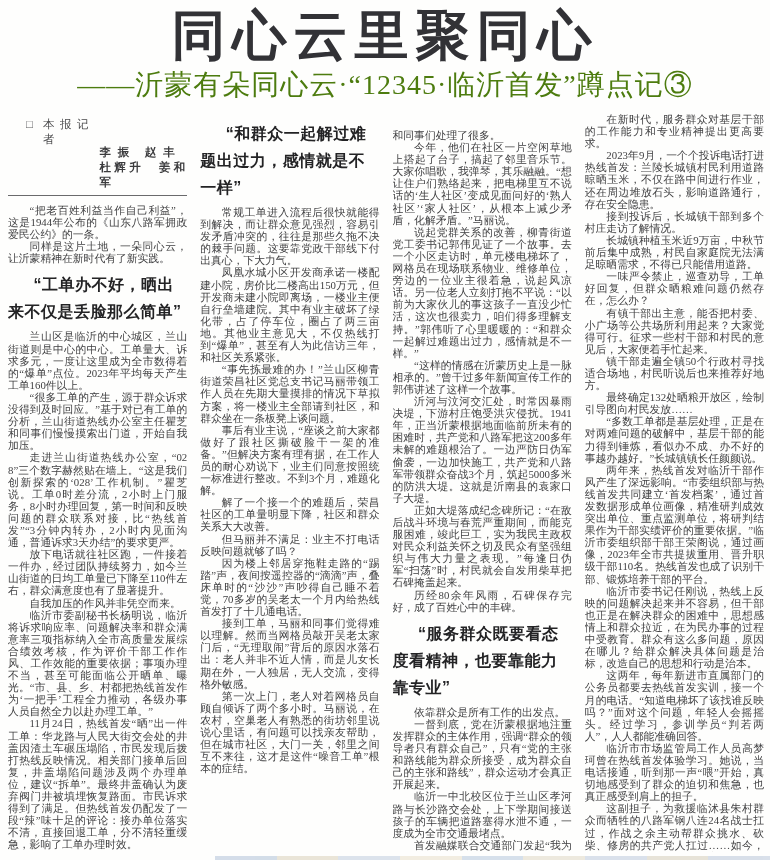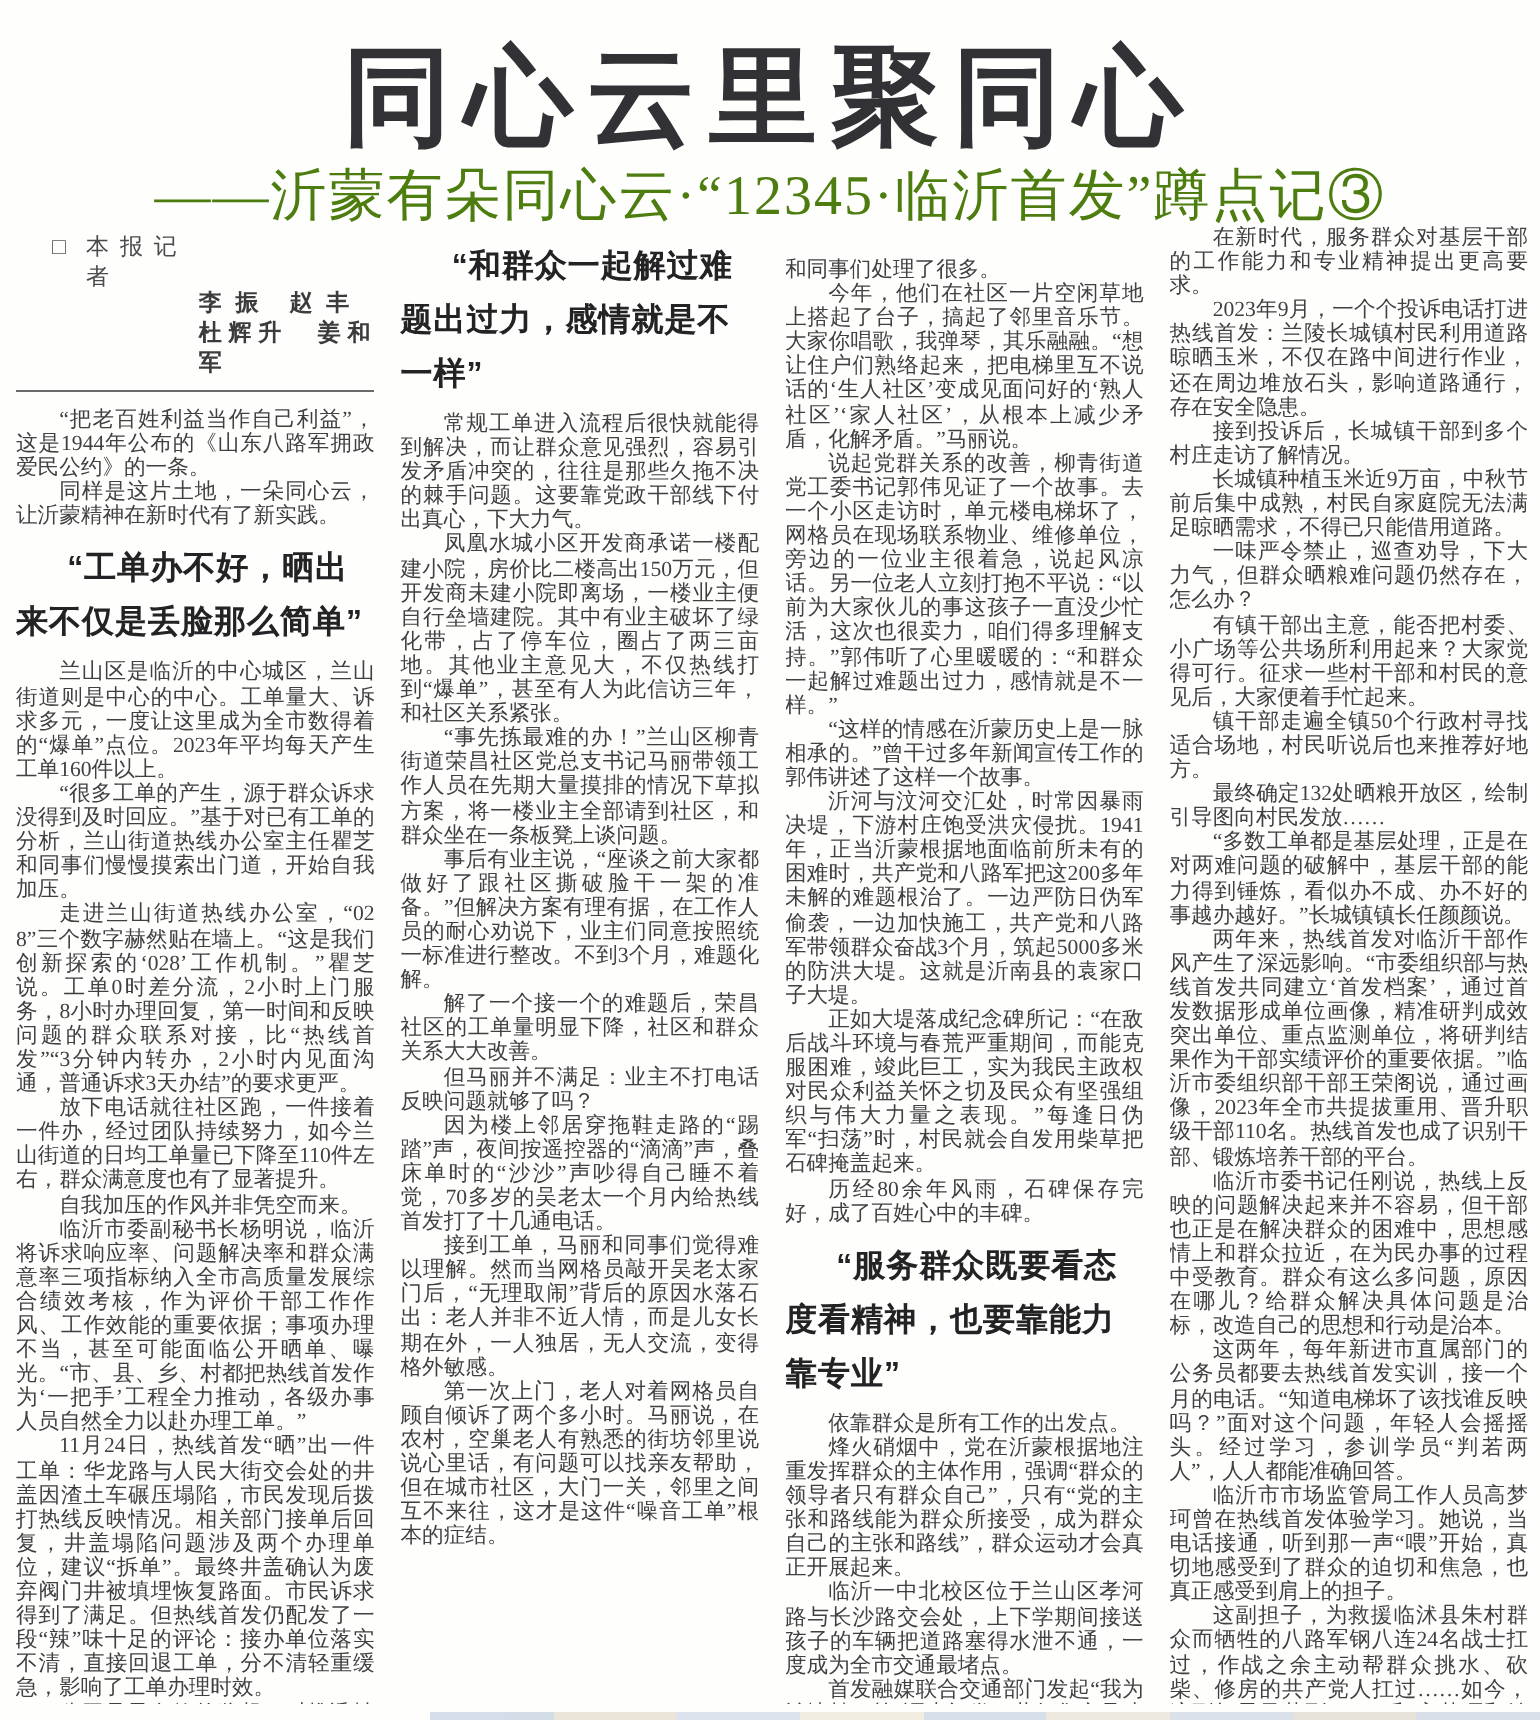--- a/index.html
+++ b/index.html
@@ -6,21 +6,21 @@
   body{
     width:770px;height:860px;
     background:#fefefd;
     position:relative;
     overflow:hidden;
     font-family:"Liberation Serif", serif;
     color:#3a3a3c;
   }
   .masthead{position:absolute;top:0;left:0;width:770px;text-align:center;}
   .headline{
-    margin:21px 0 0 0;
+    margin:7px 0 0 0;
     font-family:"Liberation Sans", sans-serif;
     font-weight:900;
     font-size:54px;
     line-height:56px;
     letter-spacing:7px;
     color:#323236;
   }
   .subheadline{
     margin:8px 0 0 0;
     font-family:"Liberation Serif", serif;
@@ -128,30 +128,30 @@
   <div class="col">
       <p class="p-cont">和同事们处理了很多。</p>
       <p class="p">今年，他们在社区一片空闲草地上搭起了台子，搞起了邻里音乐节。大家你唱歌，我弹琴，其乐融融。“想让住户们熟络起来，把电梯里互不说话的‘生人社区’变成见面问好的‘熟人社区’‘家人社区’，从根本上减少矛盾，化解矛盾。”马丽说。</p>
       <p class="p">说起党群关系的改善，柳青街道党工委书记郭伟见证了一个故事。去一个小区走访时，单元楼电梯坏了，网格员在现场联系物业、维修单位，旁边的一位业主很着急，说起风凉话。另一位老人立刻打抱不平说：“以前为大家伙儿的事这孩子一直没少忙活，这次也很卖力，咱们得多理解支持。”郭伟听了心里暖暖的：“和群众一起解过难题出过力，感情就是不一样。”</p>
       <p class="p">“这样的情感在沂蒙历史上是一脉相承的。”曾干过多年新闻宣传工作的郭伟讲述了这样一个故事。</p>
       <p class="p">沂河与汶河交汇处，时常因暴雨决堤，下游村庄饱受洪灾侵扰。1941年，正当沂蒙根据地面临前所未有的困难时，共产党和八路军把这200多年未解的难题根治了。一边严防日伪军偷袭，一边加快施工，共产党和八路军带领群众奋战3个月，筑起5000多米的防洪大堤。这就是沂南县的袁家口子大堤。</p>
       <p class="p">正如大堤落成纪念碑所记：“在敌后战斗环境与春荒严重期间，而能克服困难，竣此巨工，实为我民主政权对民众利益关怀之切及民众有坚强组织与伟大力量之表现。”每逢日伪军“扫荡”时，村民就会自发用柴草把石碑掩盖起来。</p>
       <p class="p">历经80余年风雨，石碑保存完好，成了百姓心中的丰碑。</p>
       <h2 class="heading">“服务群众既要看态度看精神，也要靠能力靠专业”</h2>
       <p class="p">依靠群众是所有工作的出发点。</p>
-      <p class="p">烽火硝烟中，党在沂蒙根据地注重发挥群众的主体作用，强调“群众的领导者只有群众自己”，只有“党的主张和路线能为群众所接受，成为群众自己的主张和路线”，群众运动才会真正开展起来。</p>
+      <p class="p">一督到底，党在沂蒙根据地注重发挥群众的主体作用，强调“群众的领导者只有群众自己”，只有“党的主张和路线能为群众所接受，成为群众自己的主张和路线”，群众运动才会真正开展起来。</p>
       <p class="p">临沂一中北校区位于兰山区孝河路与长沙路交会处，上下学期间接送孩子的车辆把道路塞得水泄不通，一度成为全市交通最堵点。</p>
       <p class="p">首发融媒联合交通部门发起“我为治堵献一策”调查问卷，共征集意见建议8.8万条，其中优先发展公共交通的建议占20.7%，开设助学公交等诉求较多。</p>
     </div>
   <div class="col">
       <p class="p">在新时代，服务群众对基层干部的工作能力和专业精神提出更高要求。</p>
       <p class="p">2023年9月，一个个投诉电话打进热线首发：兰陵长城镇村民利用道路晾晒玉米，不仅在路中间进行作业，还在周边堆放石头，影响道路通行，存在安全隐患。</p>
       <p class="p">接到投诉后，长城镇干部到多个村庄走访了解情况。</p>
       <p class="p">长城镇种植玉米近9万亩，中秋节前后集中成熟，村民自家庭院无法满足晾晒需求，不得已只能借用道路。</p>
-      <p class="p">一味严令禁止，巡查劝导，下大力气，但群众晒粮难问题仍然存在，怎么办？</p>
+      <p class="p">一味严令禁止，巡查劝导，工单好回复，但群众晒粮难问题仍然存在，怎么办？</p>
       <p class="p">有镇干部出主意，能否把村委、小广场等公共场所利用起来？大家觉得可行。征求一些村干部和村民的意见后，大家便着手忙起来。</p>
       <p class="p">镇干部走遍全镇50个行政村寻找适合场地，村民听说后也来推荐好地方。</p>
       <p class="p">最终确定132处晒粮开放区，绘制引导图向村民发放……</p>
       <p class="p">“多数工单都是基层处理，正是在对两难问题的破解中，基层干部的能力得到锤炼，看似办不成、办不好的事越办越好。”长城镇镇长任颜颜说。</p>
       <p class="p">两年来，热线首发对临沂干部作风产生了深远影响。“市委组织部与热线首发共同建立‘首发档案’，通过首发数据形成单位画像，精准研判成效突出单位、重点监测单位，将研判结果作为干部实绩评价的重要依据。”临沂市委组织部干部王荣阁说，通过画像，2023年全市共提拔重用、晋升职级干部110名。热线首发也成了识别干部、锻炼培养干部的平台。</p>
       <p class="p">临沂市委书记任刚说，热线上反映的问题解决起来并不容易，但干部也正是在解决群众的困难中，思想感情上和群众拉近，在为民办事的过程中受教育。群众有这么多问题，原因在哪儿？给群众解决具体问题是治标，改造自己的思想和行动是治本。</p>
       <p class="p">这两年，每年新进市直属部门的公务员都要去热线首发实训，接一个月的电话。“知道电梯坏了该找谁反映吗？”面对这个问题，年轻人会摇摇头。经过学习，参训学员“判若两人”，人人都能准确回答。</p>
       <p class="p">临沂市市场监管局工作人员高梦珂曾在热线首发体验学习。她说，当电话接通，听到那一声“喂”开始，真切地感受到了群众的迫切和焦急，也真正感受到肩上的担子。</p>
       <p class="p">这副担子，为救援临沭县朱村群众而牺牲的八路军钢八连24名战士扛过，作战之余主动帮群众挑水、砍柴、修房的共产党人扛过……如今，这副担子又落到了“95后”高梦珂和她年轻同事们的肩上。</p>
     </div>

